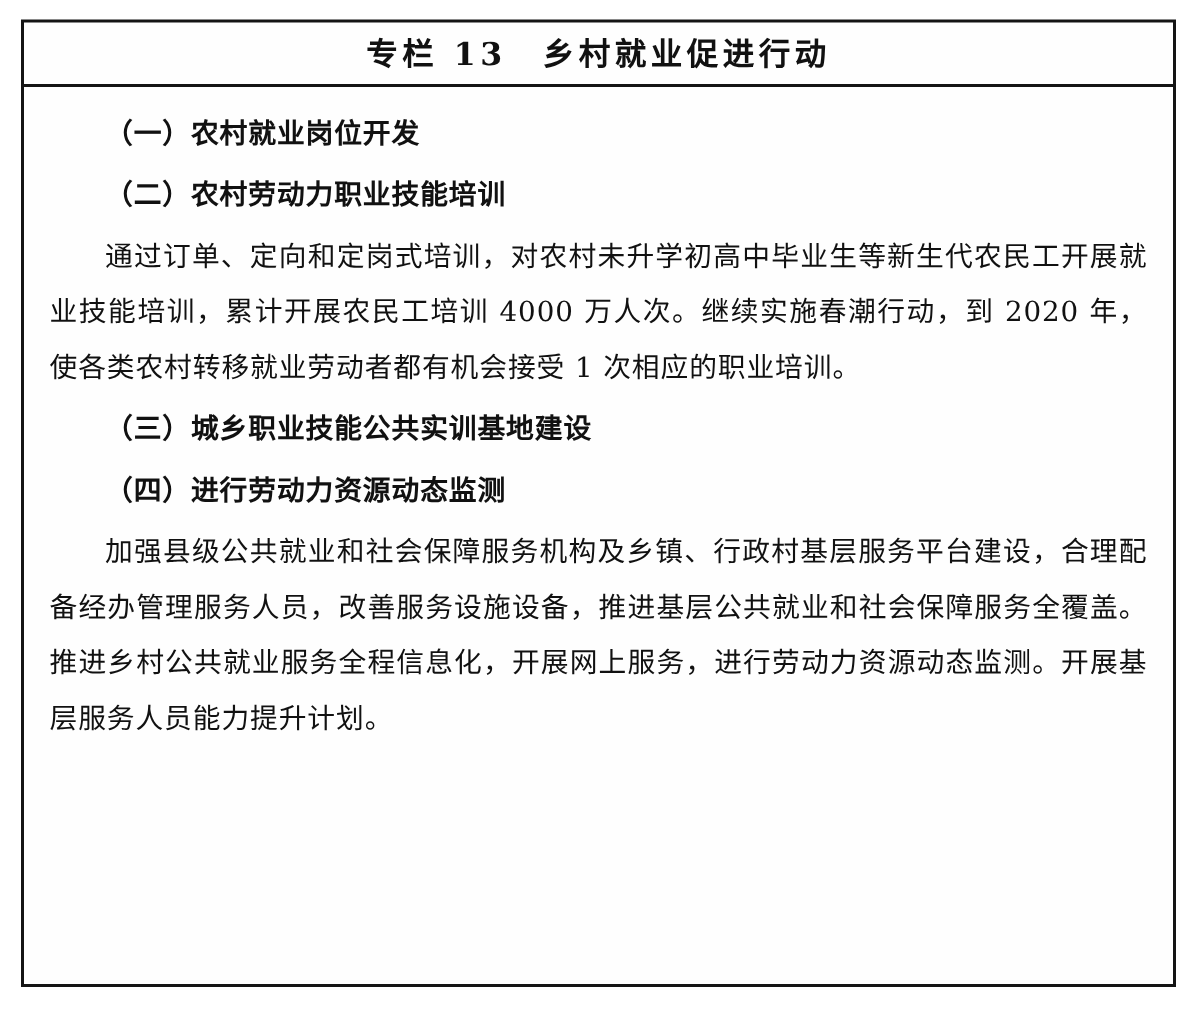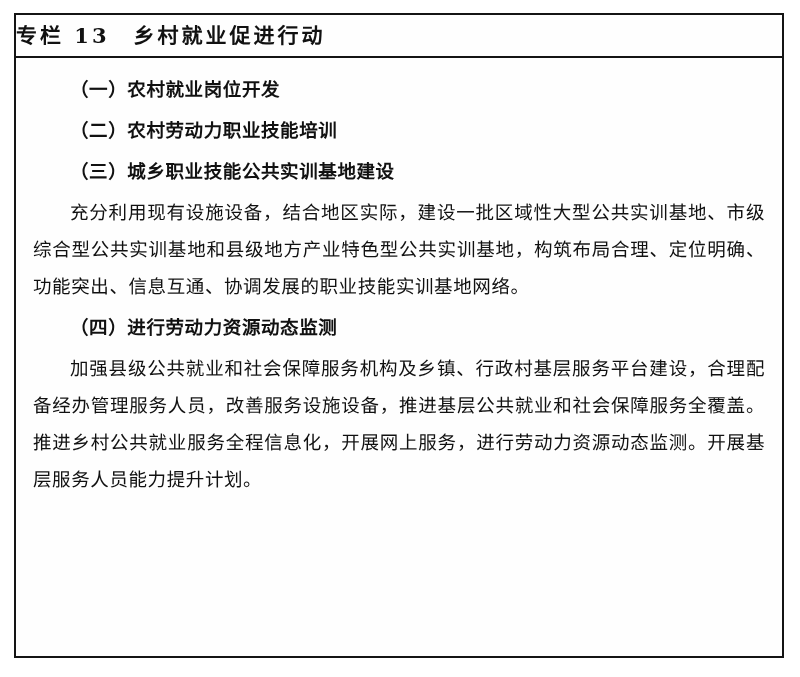--- a/index.html
+++ b/index.html
@@ -22,20 +22,21 @@
     width: 770px;
     height: 645px;
     border: 2.5px solid #141414;
     background: #fefefe;
     box-sizing: border-box;
   }
   .panel-title {
     height: 41px;
     line-height: 41px;
     border-bottom: 2.5px solid #141414;
+    text-align: center;
     font-weight: bold;
     font-size: 21px;
     letter-spacing: 3px;
     white-space: pre;
   }
   .panel-body {
     padding: 9px 13px 0 13px;
     font-size: 18.5px;
     line-height: 37px;
     text-align: justify;
@@ -53,21 +54,21 @@
 </head>
 <body>
 
 <div class="panel">
   <div class="panel-title">专栏 13　乡村就业促进行动</div>
   <div class="panel-body">
 
     <p class="section-heading">（一）农村就业岗位开发</p>
 
     <p class="section-heading">（二）农村劳动力职业技能培训</p>
+    <p class="section-text">通过订单、定向和定岗式培训，对农村未升学初高中毕业生等新生代农民工开展就业技能培训，累计开展农民工培训 4000 万人次。继续实施春潮行动，到 2020 年，使各类农村转移就业劳动者都有机会接受 1 次相应的职业培训。</p>
 
     <p class="section-heading">（三）城乡职业技能公共实训基地建设</p>
-    <p class="section-text">充分利用现有设施设备，结合地区实际，建设一批区域性大型公共实训基地、市级综合型公共实训基地和县级地方产业特色型公共实训基地，构筑布局合理、定位明确、功能突出、信息互通、协调发展的职业技能实训基地网络。</p>
 
     <p class="section-heading">（四）进行劳动力资源动态监测</p>
     <p class="section-text">加强县级公共就业和社会保障服务机构及乡镇、行政村基层服务平台建设，合理配备经办管理服务人员，改善服务设施设备，推进基层公共就业和社会保障服务全覆盖。推进乡村公共就业服务全程信息化，开展网上服务，进行劳动力资源动态监测。开展基层服务人员能力提升计划。</p>
 
   </div>
 </div>
 
 </body></html>

